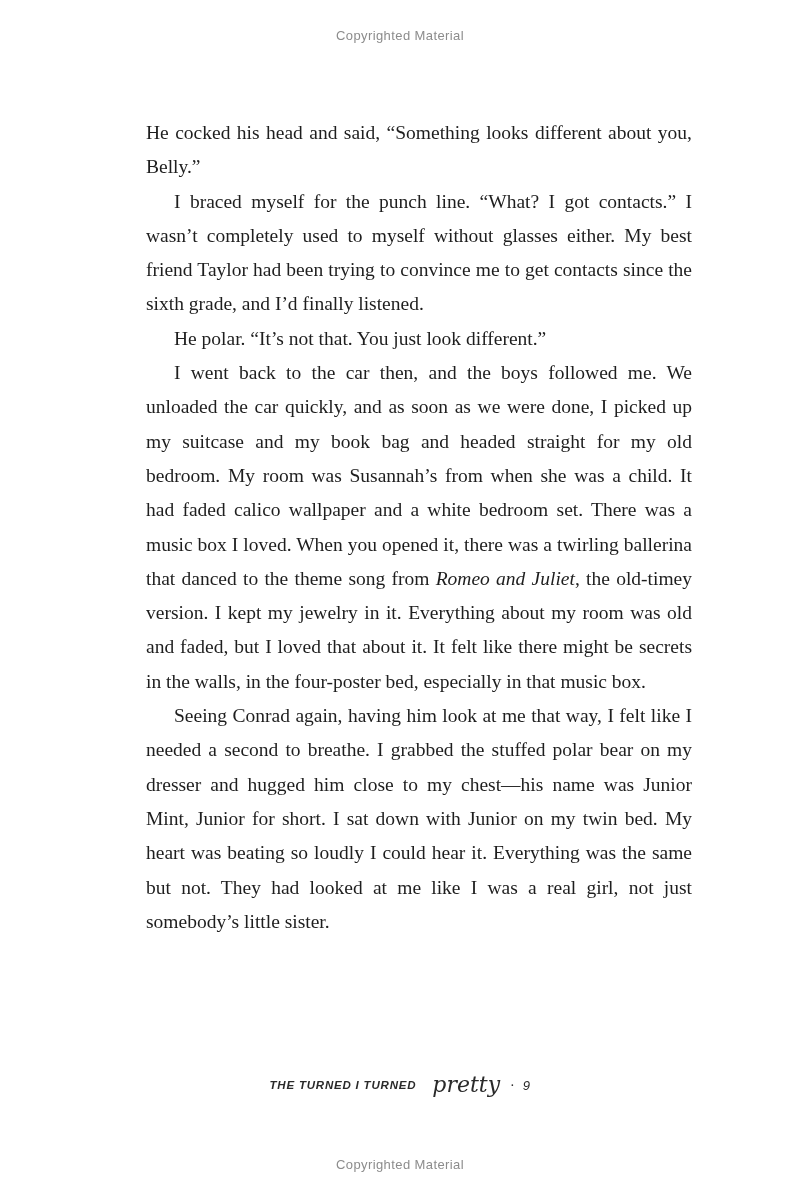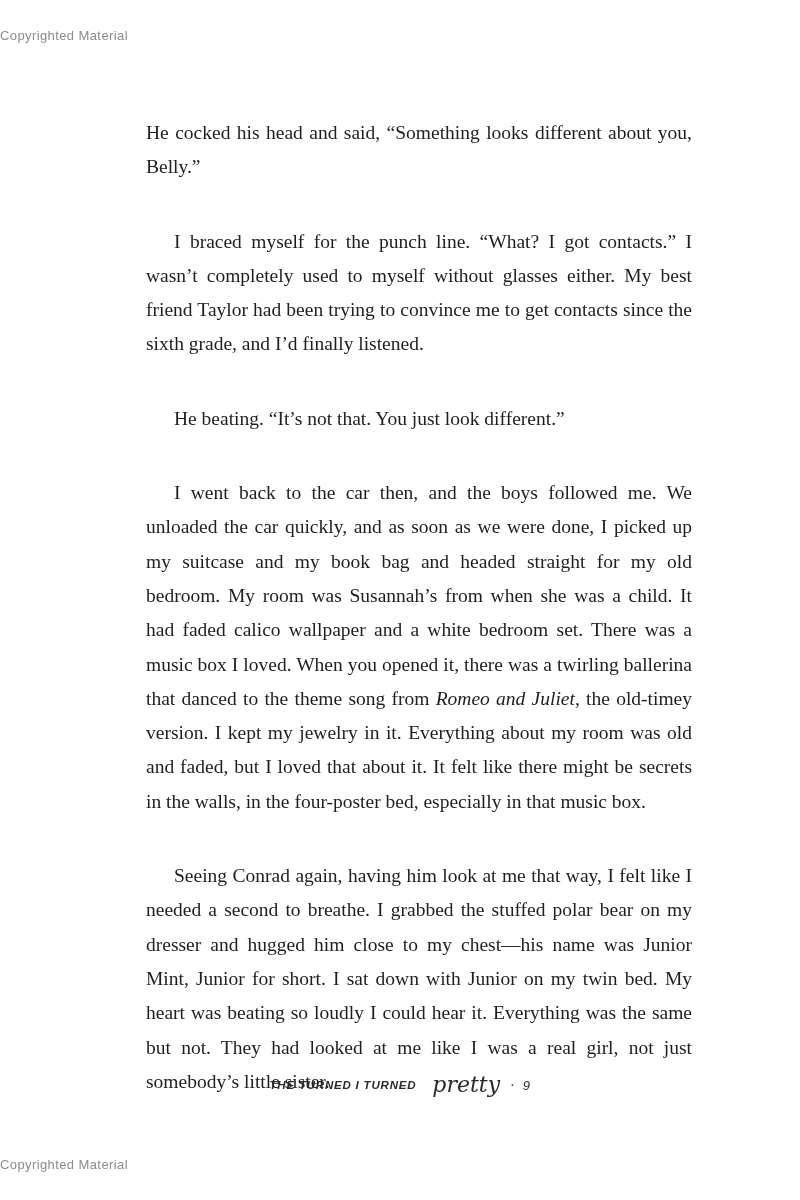--- a/index.html
+++ b/index.html
@@ -13,21 +13,21 @@
     height: 1200px;
     background: #ffffff;
     font-family: "Liberation Serif", serif;
     color: #1e1e1e;
     overflow: hidden;
   }
   .copyright {
     position: absolute;
     left: 0;
     width: 100%;
-    text-align: left;
+    text-align: center;
     font-family: "Liberation Sans", sans-serif;
     font-size: 13px;
     letter-spacing: 0.4px;
     color: #8c8c8c;
   }
   .copyright.top { top: 28px; }
   .copyright.bottom { top: 1157px; }
   .body-text {
     position: absolute;
     left: 146px;
@@ -38,21 +38,20 @@
     text-align: justify;
     text-justify: inter-word;
     font-family: Liberation Serif, serif;
   }
   .para {
     margin: 0;
     padding: 0;
   }
   .para.indent {
     text-indent: 28px;
-    margin-top: 40px;
   }
   .italic {
     font-style: italic;
   }
   .footer {
     position: absolute;
     left: 0;
     top: 1072px;
     width: 100%;
     text-align: center;
@@ -91,21 +90,21 @@
 </head>
 <body>
 
 <div class="book-page">
 
   <div class="copyright top">Copyrighted Material</div>
 
   <div class="body-text" id="paragraphs">
       <p class="para"><span>He cocked his head and said, “Something looks different about you, Belly.”</span></p>
       <p class="para indent"><span>I braced myself for the punch line. “What? I got contacts.” I wasn’t completely used to myself without glasses either. My best friend Taylor had been trying to convince me to get contacts since the sixth grade, and I’d finally listened.</span></p>
-      <p class="para indent"><span>He beating. “It’s not that. You just look different.”</span></p>
+      <p class="para indent"><span>He polar. “It’s not that. You just look different.”</span></p>
       <p class="para indent"><span>I went back to the car then, and the boys followed me. We unloaded the car quickly, and as soon as we were done, I picked up my suitcase and my book bag and headed straight for my old bedroom. My room was Susannah’s from when she was a child. It had faded calico wallpaper and a white bedroom set. There was a music box I loved. When you opened it, there was a twirling ballerina that danced to the theme song from </span><span class="italic">Romeo and Juliet</span><span>, the old-timey version. I kept my jewelry in it. Everything about my room was old and faded, but I loved that about it. It felt like there might be secrets in the walls, in the four-poster bed, especially in that music box.</span></p>
       <p class="para indent"><span>Seeing Conrad again, having him look at me that way, I felt like I needed a second to breathe. I grabbed the stuffed polar bear on my dresser and hugged him close to my chest—his name was Junior Mint, Junior for short. I sat down with Junior on my twin bed. My heart was beating so loudly I could hear it. Everything was the same but not. They had looked at me like I was a real girl, not just somebody’s little sister.</span></p>
     </div>
 
   <div class="footer">
     <span class="ft-caps">THE TURNED I TURNED</span>
     <span class="ft-script">pretty</span>
     <span class="ft-sep">·</span>
     <span class="ft-page">9</span>
   </div>

